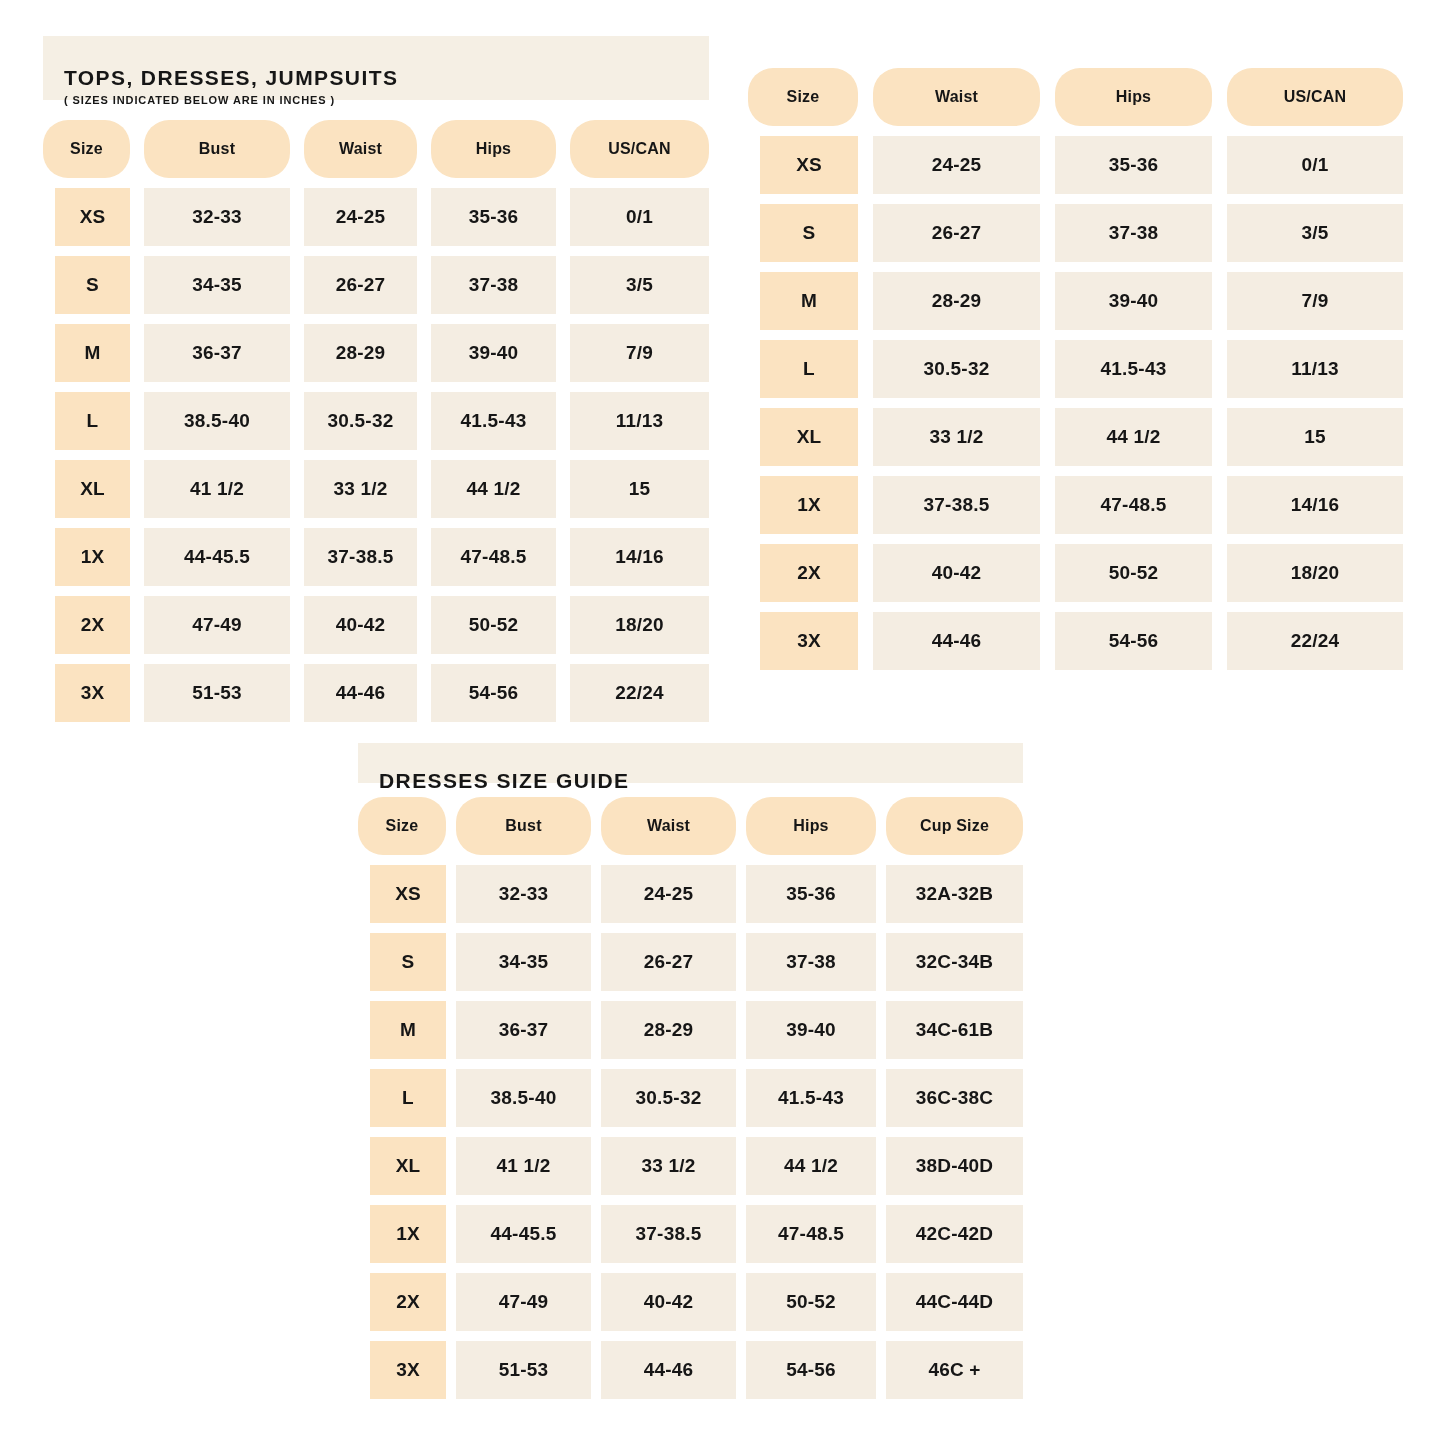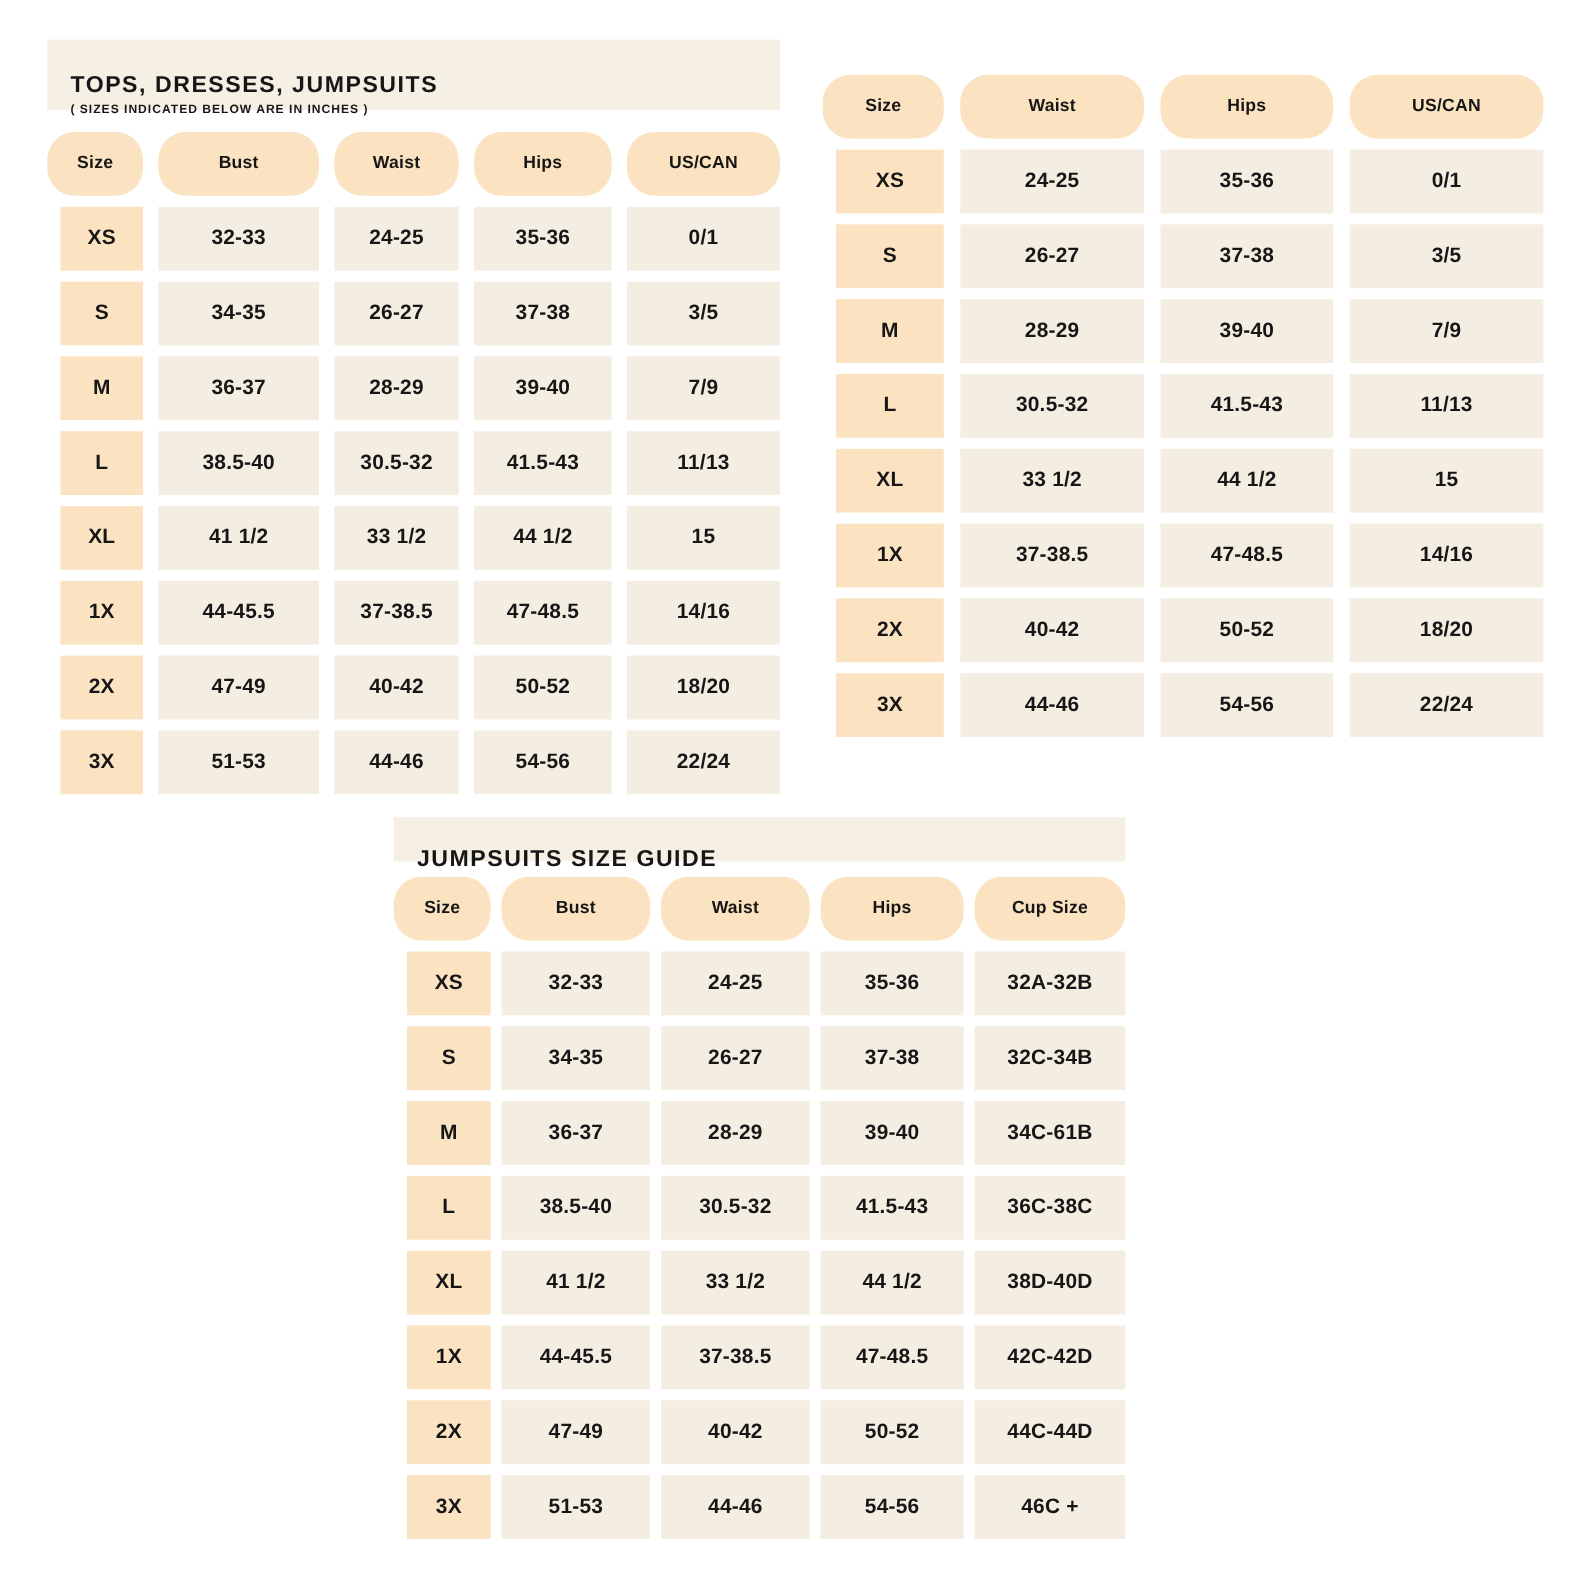--- a/index.html
+++ b/index.html
@@ -146,21 +146,21 @@
       <div class="cell">18/20</div>
       <div class="cell size-col">3X</div>
       <div class="cell">44-46</div>
       <div class="cell">54-56</div>
       <div class="cell">22/24</div>
     </div>
 </div>
 
 <div class="size-table" id="table-lingerie">
   <div class="band">
-    <div class="band-title">JUMPSUITS SIZE GUIDE</div>
+    <div class="band-title">DRESSES SIZE GUIDE</div>
   </div>
   <div class="grid">
       <div class="cell head">Size</div>
       <div class="cell head">Bust</div>
       <div class="cell head">Waist</div>
       <div class="cell head">Hips</div>
       <div class="cell head">Cup Size</div>
       <div class="cell size-col">XS</div>
       <div class="cell">32-33</div>
       <div class="cell">24-25</div>

